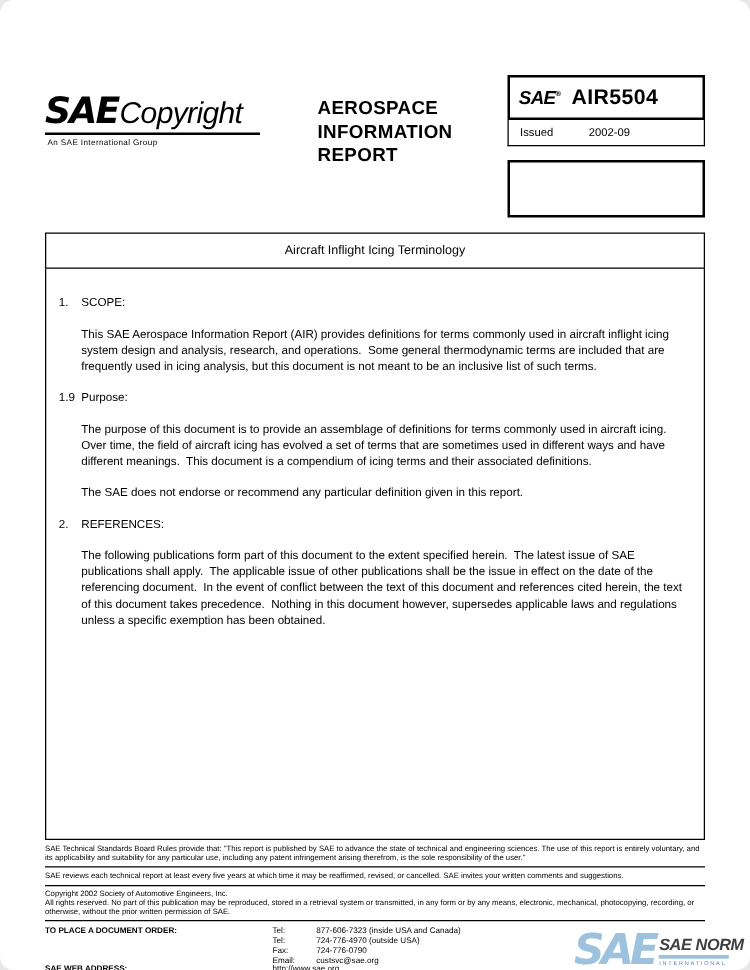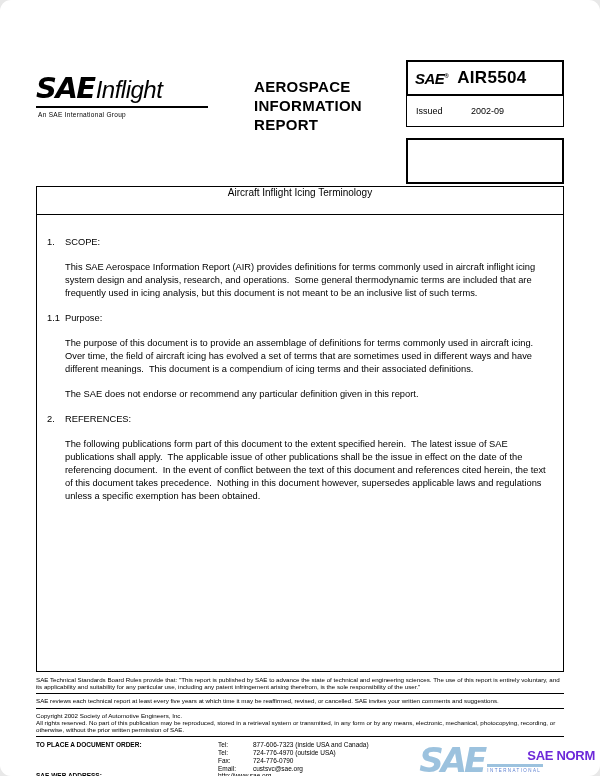--- a/index.html
+++ b/index.html
@@ -15,26 +15,26 @@
   .logo-sae { font-family:"DejaVu Sans", sans-serif; font-weight:bold; font-style:italic; font-size:29px; letter-spacing:-1.5px; line-height:1; }
   .logo-aero { font-style:italic; font-size:24px; line-height:1; margin-left:1px; letter-spacing:-0.5px; }
   .logo-tagline { font-size:6.5px; margin-top:3px; padding-left:2px; letter-spacing:0.3px; }
   .doctype-cell { flex:1; padding:17px 0 0 28px; }
   .doctype { font-weight:bold; font-size:15px; line-height:19px; width:125px; letter-spacing:0.3px; }
   .right-col { width:158px; }
   .code-box { border:2.5px solid #000; height:36px; display:flex; align-items:center; padding:0 7px; }
   .code-sae { font-weight:bold; font-style:italic; font-size:15px; letter-spacing:-0.5px; }
   .code-mark { font-size:6px; vertical-align:super; }
   .code-num { font-weight:bold; font-size:17px; margin-left:9px; letter-spacing:0.3px; }
-  .issued-row { border:1px solid #000; border-top:none; height:31px; display:flex; align-items:center; font-size:9px; padding:0 9px; }
+  .issued-row { border:1px solid #000; border-top:none; height:21px; display:flex; align-items:center; font-size:9px; padding:0 9px; }
   .issued-label { width:55px; }
   .rev-box { border:2.5px solid #000; height:46px; margin-top:11px; }
 
   
-  .title-box { border:1px solid #000; height:29px; display:flex; align-items:flex-start; justify-content:center; font-size:10px; }
+  .title-box { border:1px solid #000; height:29px; display:flex; align-items:center; justify-content:center; font-size:10px; }
 
   
   .body-box { border:1px solid #000; border-top:none; height:457px; padding:21px 16px 0 10px; font-size:9.3px; line-height:13px; }
   .sec-head { display:flex; margin-bottom:12px; }
   .sec-num { width:18px; flex-shrink:0; }
   .para { margin-left:18px; margin-bottom:12px; white-space:pre-wrap; }
 
   
   .footer { position:absolute; left:36px; top:673px; width:528px; }
   .notice { font-size:6.2px; line-height:7.2px; padding:3px 0; white-space:pre-wrap; }
@@ -42,35 +42,35 @@
   .contact { border-top:1px solid #000; padding-top:4px; display:flex; font-size:6.5px; line-height:7.8px; }
   .contact-left { width:182px; display:flex; flex-direction:column; justify-content:space-between; }
   .contact-left .lab { font-weight:bold; }
   .c-row { display:flex; }
   .c-lab { width:35px; flex-shrink:0; }
 
   
   .norm-logo { position:absolute; right:5px; bottom:1px; display:flex; align-items:flex-start; }
   .norm-sae { font-family:"DejaVu Sans", sans-serif; font-weight:bold; font-style:italic; font-size:34px; line-height:0.85; letter-spacing:-3px; color:#9cc2de; }
   .norm-right { margin-left:3px; padding-top:3px; }
-  .norm-name { font-weight:bold; font-size:13px; line-height:1; color:#6d28d9; letter-spacing:-0.3px;margin-left:40px; }
+  .norm-name { font-weight:bold; font-style:italic; font-size:13px; line-height:1; color:#404040; letter-spacing:-0.3px; }
   .norm-bar { height:2.5px; background:#9cc2de; margin:2px 0 1px 0; width:56px; }
   .norm-tagline { font-size:4.5px; color:#5b7fd0; letter-spacing:1.4px; }
 </style>
 </head>
 <body>
 
 <div class="page">
   <div class="content">
 
     <div class="header">
       <div class="logo-cell">
         <div class="logo-line1">
           <span class="logo-sae">SAE</span>
-          <span class="logo-aero">Inflight</span>
+          <span class="logo-aero">Copyright</span>
         </div>
         <div class="logo-tagline">An SAE International Group</div>
       </div>
       <div class="doctype-cell">
         <div class="doctype">AEROSPACE INFORMATION REPORT</div>
       </div>
       <div class="right-col">
         <div class="code-box">
           <span class="code-sae"><span>SAE</span><span class="code-mark">®</span></span>
           <span class="code-num">AIR5504</span>
@@ -89,21 +89,21 @@
 
     <div class="body-box">
 
       <div class="sec-head">
         <span class="sec-num">1.</span>
         <span class="sec-title">SCOPE:</span>
       </div>
       <p class="para">This SAE Aerospace Information Report (AIR) provides definitions for terms commonly used in aircraft inflight icing system design and analysis, research, and operations.  Some general thermodynamic terms are included that are frequently used in icing analysis, but this document is not meant to be an inclusive list of such terms.</p>
 
       <div class="sec-head">
-        <span class="sec-num">1.1</span>
+        <span class="sec-num">1.9</span>
         <span class="sec-title">Purpose:</span>
       </div>
       <p class="para">The purpose of this document is to provide an assemblage of definitions for terms commonly used in aircraft icing.  Over time, the field of aircraft icing has evolved a set of terms that are sometimes used in different ways and have different meanings.  This document is a compendium of icing terms and their associated definitions.</p>
       <p class="para">The SAE does not endorse or recommend any particular definition given in this report.</p>
 
       <div class="sec-head">
         <span class="sec-num">2.</span>
         <span class="sec-title">REFERENCES:</span>
       </div>
 

